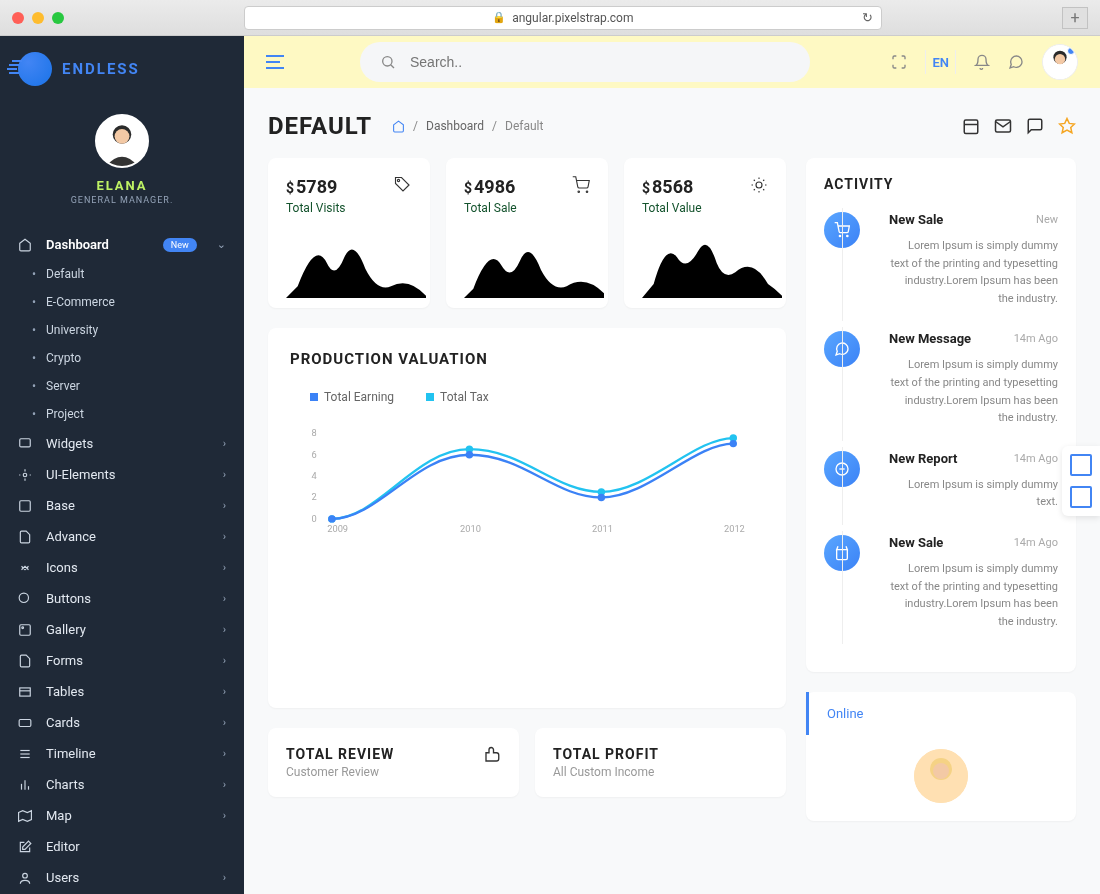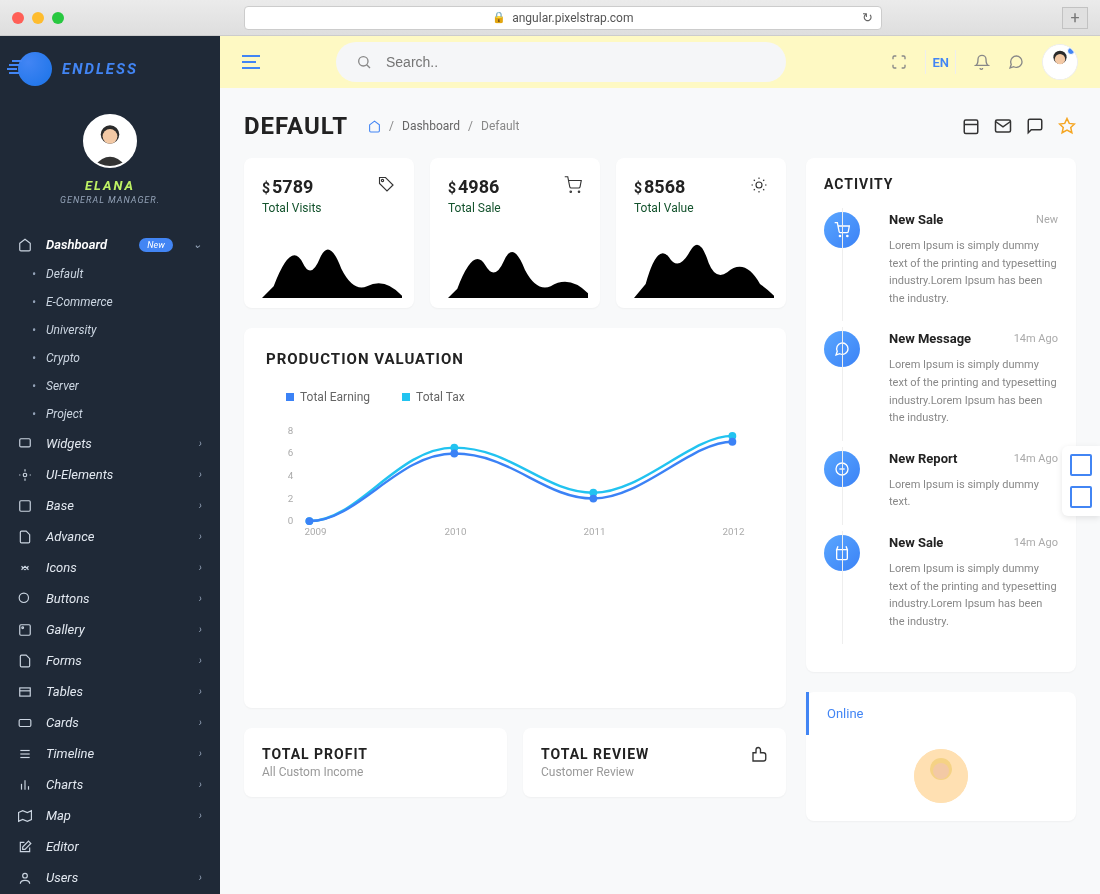--- a/index.html
+++ b/index.html
@@ -11,21 +11,21 @@
 .traffic-light { width: 12px; height: 12px; border-radius: 50%; }
 .tl-red { background: #ff5f57; } .tl-yellow { background: #febc2e; } .tl-green { background: #28c840; }
 .url-bar { flex: 1; margin: 0 180px; height: 24px; background: #fff; border: 1px solid #ccc; border-radius: 4px; display: flex; align-items: center; justify-content: center; font-size: 12px; color: #555; position: relative; }
 .url-bar .lock { margin-right: 6px; font-size: 11px; }
 .url-bar .reload { position: absolute; right: 8px; color: #666; font-size: 13px; }
 .add-tab { width: 26px; height: 22px; background: #e0e0e0; border: 1px solid #c2c2c2; display: flex; align-items: center; justify-content: center; font-size: 16px; color: #777; }
 
 .app { display: flex; height: 858px; }
 
 
-.sidebar { width: 220px; background: #1f2937; color: #cbd5e1; flex-shrink: 0; overflow-y: auto; font-style: italic; }
+.sidebar { width: 244px; background: #1f2937; color: #cbd5e1; flex-shrink: 0; overflow-y: auto; }
 .sidebar::-webkit-scrollbar { width: 0; }
 .logo-area { display: flex; align-items: center; gap: 10px; padding: 16px 18px; }
 .logo { width: 34px; height: 34px; background: radial-gradient(circle at 30% 30%, #4285f4, #1a73e8); border-radius: 50%; position: relative; }
 .logo::before { content: ""; position: absolute; left: -6px; top: 8px; width: 10px; height: 2px; background: #4285f4; box-shadow: -3px 4px 0 #4285f4, -5px 8px 0 #4285f4, -3px 12px 0 #4285f4; }
 .logo-text { color: #4285f4; font-weight: 700; letter-spacing: 2px; font-size: 15px; }
 .user-block { text-align: center; padding: 12px 0 20px; }
 .avatar { width: 54px; height: 54px; border-radius: 50%; background: #fff; border: 2px solid #fff; margin: 0 auto 10px; display: flex; align-items: center; justify-content: center; overflow: hidden; }
 .avatar svg { width: 100%; height: 100%; }
 .user-name { color: #bef264; font-weight: 700; letter-spacing: 2px; font-size: 13px; }
 .user-role { color: #94a3b8; font-size: 9px; letter-spacing: 1px; margin-top: 2px; }
@@ -78,21 +78,21 @@
 .legend { display: flex; gap: 32px; font-size: 12px; color: #666; margin-bottom: 14px; padding-left: 20px; }
 .legend-item { display: flex; align-items: center; gap: 6px; }
 .legend-sq { width: 8px; height: 8px; }
 .chart { padding: 0 14px; }
 .axis-label { font-size: 10px; fill: #aaa; }
 
 .activity { }
 .activity-title { font-size: 14px; font-weight: 700; letter-spacing: 1px; color: #222; margin-bottom: 20px; }
 .act-item { display: flex; gap: 14px; margin-bottom: 10px; }
 .act-icon { width: 36px; height: 36px; border-radius: 50%; background: linear-gradient(135deg, #5aa6ff, #3b82f6); flex-shrink: 0; display: flex; align-items: center; justify-content: center; color: #fff; }
-.act-body { flex: 1; border-left: 1px solid #eee; margin-left: -32px; padding-left: 46px; padding-bottom: 14px; margin-top:-4px; padding-top:4px;}
+.act-body { flex: 1; border-left: 1px solid #eee; margin-left: -32px; padding-left: 46px; padding-bottom: 14px; margin-top:-4px; padding-top:4px;text-align:right;}
 .act-head { display: flex; justify-content: space-between; align-items: center; margin-bottom: 10px; }
 .act-title-text { font-weight: 700; font-size: 13px; color: #222; }
 .act-time { font-size: 11px; color: #aaa; }
 .act-desc { font-size: 11px; color: #888; line-height: 1.6; }
 
 .bottom-row { display: grid; grid-template-columns: 1fr 1fr; gap: 16px; }
 .bottom-card-title { font-size: 14px; font-weight: 700; letter-spacing: 1px; color: #222; }
 .bottom-card-sub { font-size: 12px; color: #999; margin-top: 3px; }
 .review-head { display: flex; justify-content: space-between; align-items: flex-start; }
 
@@ -492,35 +492,35 @@
               <circle cx="30" cy="104" r="4" fill="#3b82f6"></circle>
                 <circle cx="178" cy="35" r="4" fill="#3b82f6"></circle>
                 <circle cx="320" cy="81" r="4" fill="#3b82f6"></circle>
                 <circle cx="462" cy="23" r="4" fill="#3b82f6"></circle>
             </svg>
           </div>
         </div>
 
         <div class="bottom-row" style="margin-top:20px;">
           <div class="card">
-            <div class="bottom-card-title">TOTAL PROFIT</div>
-            <div class="bottom-card-sub">All Custom Income</div>
-          </div>
-          <div class="card">
             <div class="review-head">
               <div>
                 <div class="bottom-card-title">TOTAL REVIEW</div>
                 <div class="bottom-card-sub">Customer Review</div>
               </div>
               <span>
                   <svg width="18" height="18" viewBox="0 0 24 24" fill="none" stroke="#333" stroke-width="1.8">
                     <path d="M14 9V5a3 3 0 00-6 0v4H4v11h14a3 3 0 003-3v-5a3 3 0 00-3-3z"></path>
                   </svg>
                 </span>
             </div>
+          </div>
+          <div class="card">
+            <div class="bottom-card-title">TOTAL PROFIT</div>
+            <div class="bottom-card-sub">All Custom Income</div>
           </div>
         </div>
       </div>
 
       <div class="right-col">
         <div class="card activity">
           <div class="activity-title">ACTIVITY</div>
 
           <div class="act-item">
             <div class="act-icon">

